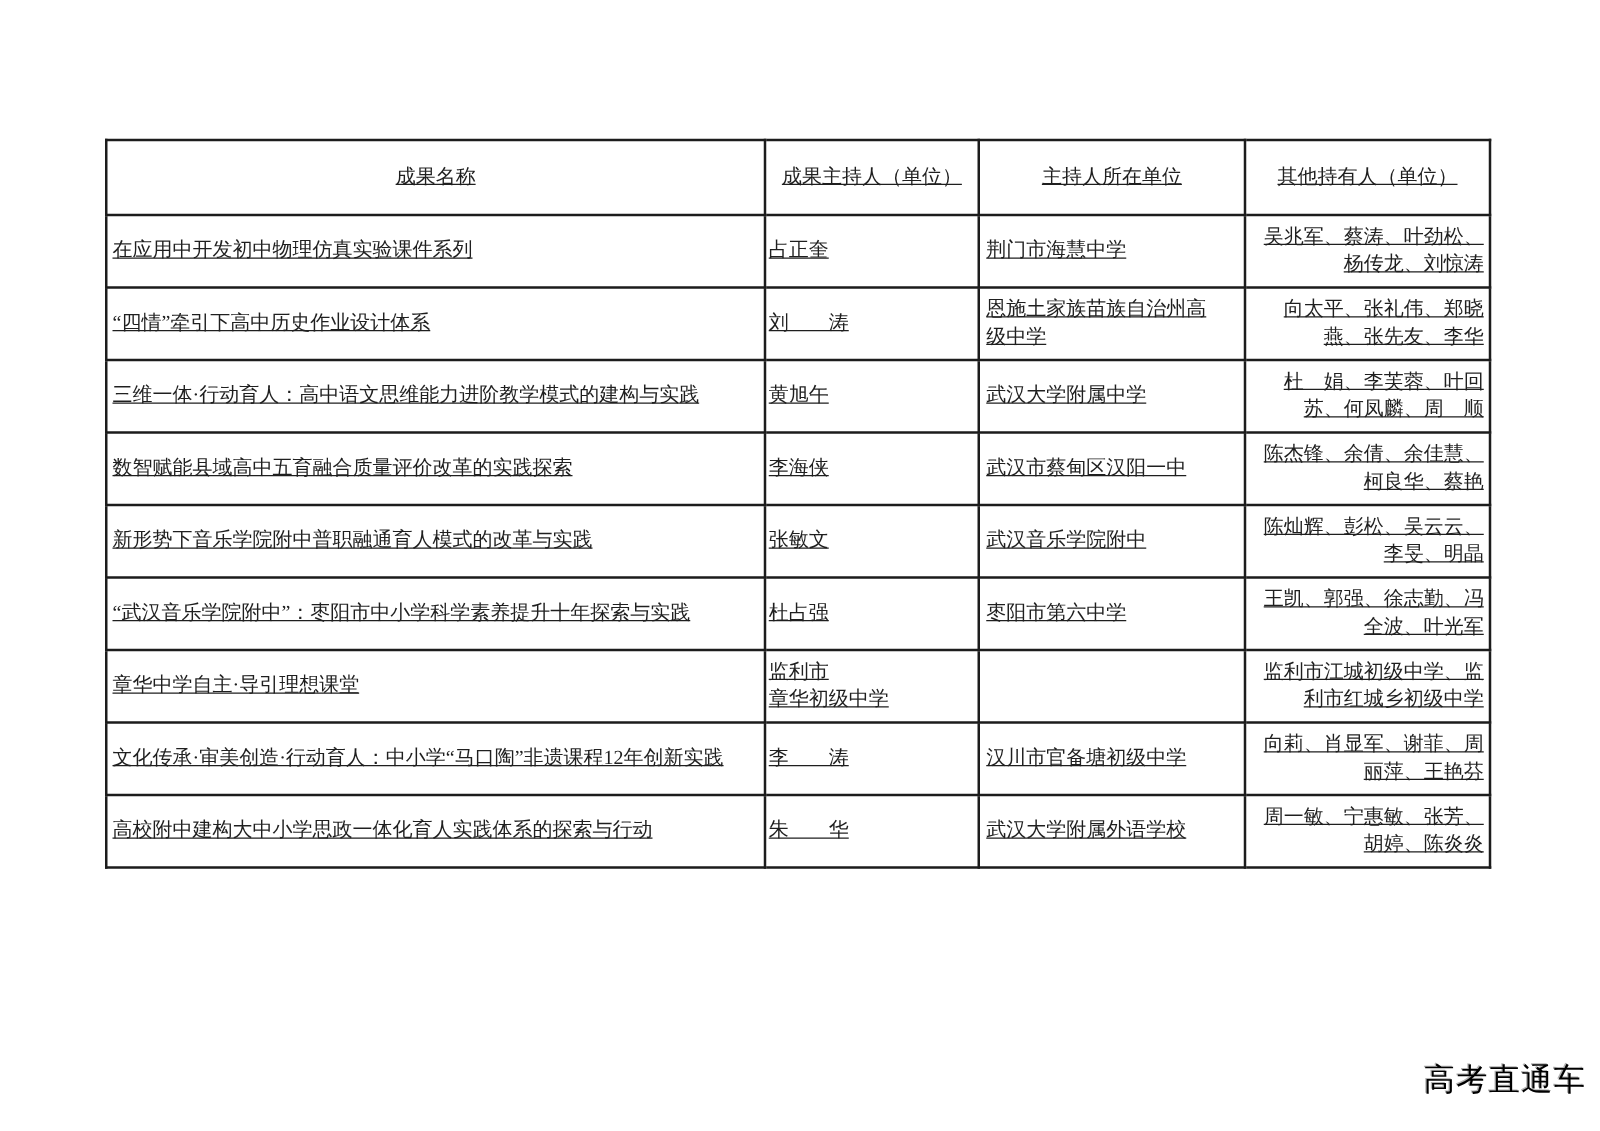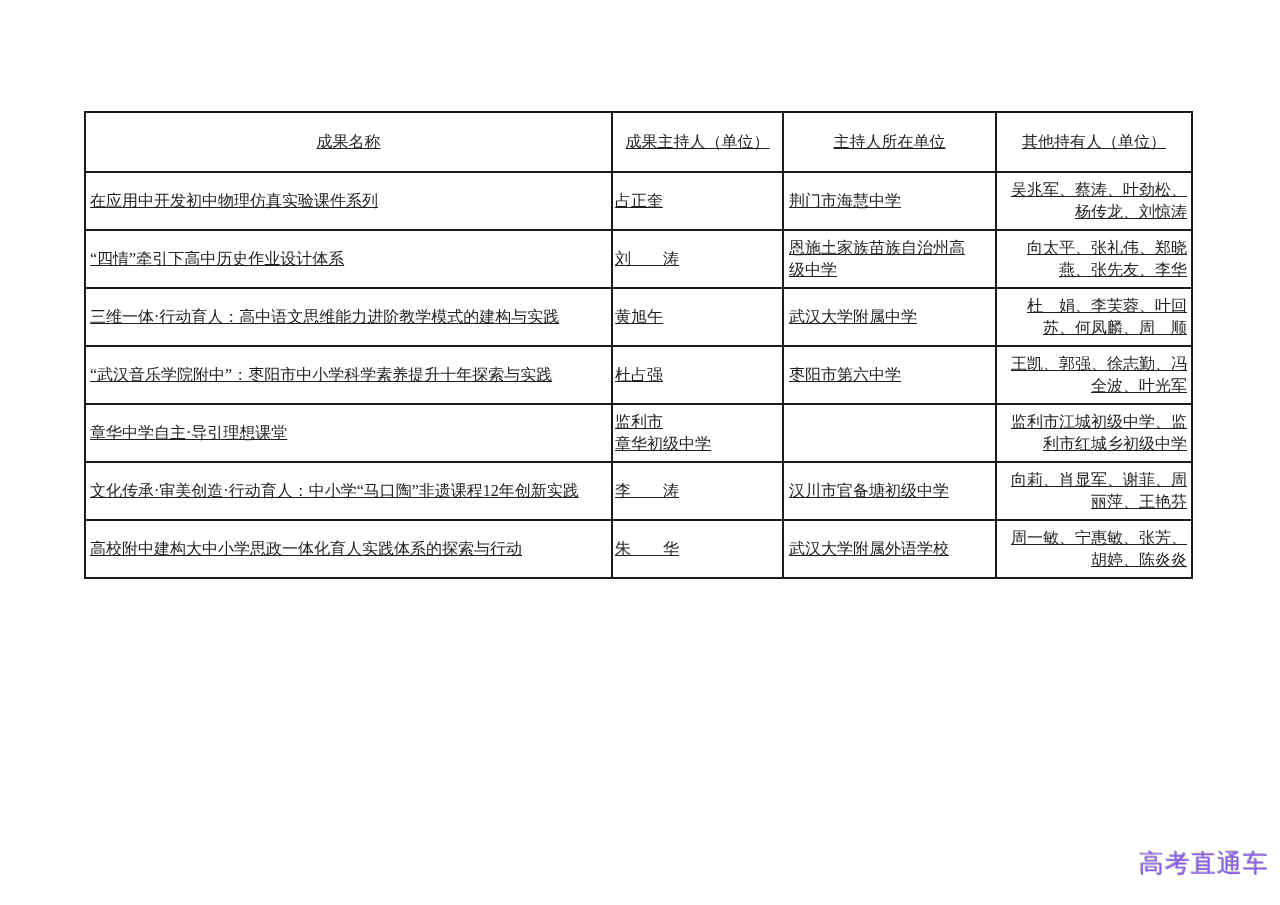--- a/index.html
+++ b/index.html
@@ -41,21 +41,21 @@
   td.cell-name  { text-align: left; padding: 4px 8px 4px 4px; }
   td.cell-host  { text-align: left; padding: 4px 2px; white-space: pre-line; }
   td.cell-unit  { text-align: left; padding: 4px 15px 4px 5px; }
   td.cell-others{ text-align: right; padding: 4px 4px 4px 6px; }
   .watermark {
     position: absolute;
     left: 1139px;
     top: 847px;
     font-size: 25px;
     letter-spacing: 1px;
-    color: #8b5cf6;
+    color: #000000;
     text-shadow: -1px -1px 0 #b3b3b3, 1px 1px 0 #ffffff;
     font-family: "Liberation Sans", "DejaVu Sans", sans-serif;
     white-space: nowrap;
   }
 </style>
 </head>
 <body>
 
 <div class="page">
 
@@ -87,20 +87,32 @@
           <td class="cell-unit">恩施土家族苗族自治州高级中学</td>
           <td class="cell-others">向太平、张礼伟、郑晓燕、张先友、李华</td>
         </tr>
         <tr>
           <td class="cell-name">三维一体·行动育人：高中语文思维能力进阶教学模式的建构与实践</td>
           <td class="cell-host">黄旭午</td>
           <td class="cell-unit">武汉大学附属中学</td>
           <td class="cell-others">杜　娟、李芙蓉、叶回苏、何凤麟、周　顺</td>
         </tr>
         <tr>
+          <td class="cell-name">数智赋能县域高中五育融合质量评价改革的实践探索</td>
+          <td class="cell-host">李海侠</td>
+          <td class="cell-unit">武汉市蔡甸区汉阳一中</td>
+          <td class="cell-others">陈杰锋、余倩、余佳慧、柯良华、蔡艳</td>
+        </tr>
+        <tr>
+          <td class="cell-name">新形势下音乐学院附中普职融通育人模式的改革与实践</td>
+          <td class="cell-host">张敏文</td>
+          <td class="cell-unit">武汉音乐学院附中</td>
+          <td class="cell-others">陈灿辉、彭松、吴云云、李旻、明晶</td>
+        </tr>
+        <tr>
           <td class="cell-name">“武汉音乐学院附中”：枣阳市中小学科学素养提升十年探索与实践</td>
           <td class="cell-host">杜占强</td>
           <td class="cell-unit">枣阳市第六中学</td>
           <td class="cell-others">王凯、郭强、徐志勤、冯全波、叶光军</td>
         </tr>
         <tr>
           <td class="cell-name">章华中学自主·导引理想课堂</td>
           <td class="cell-host">监利市
 章华初级中学</td>
           <td class="cell-unit"></td>

